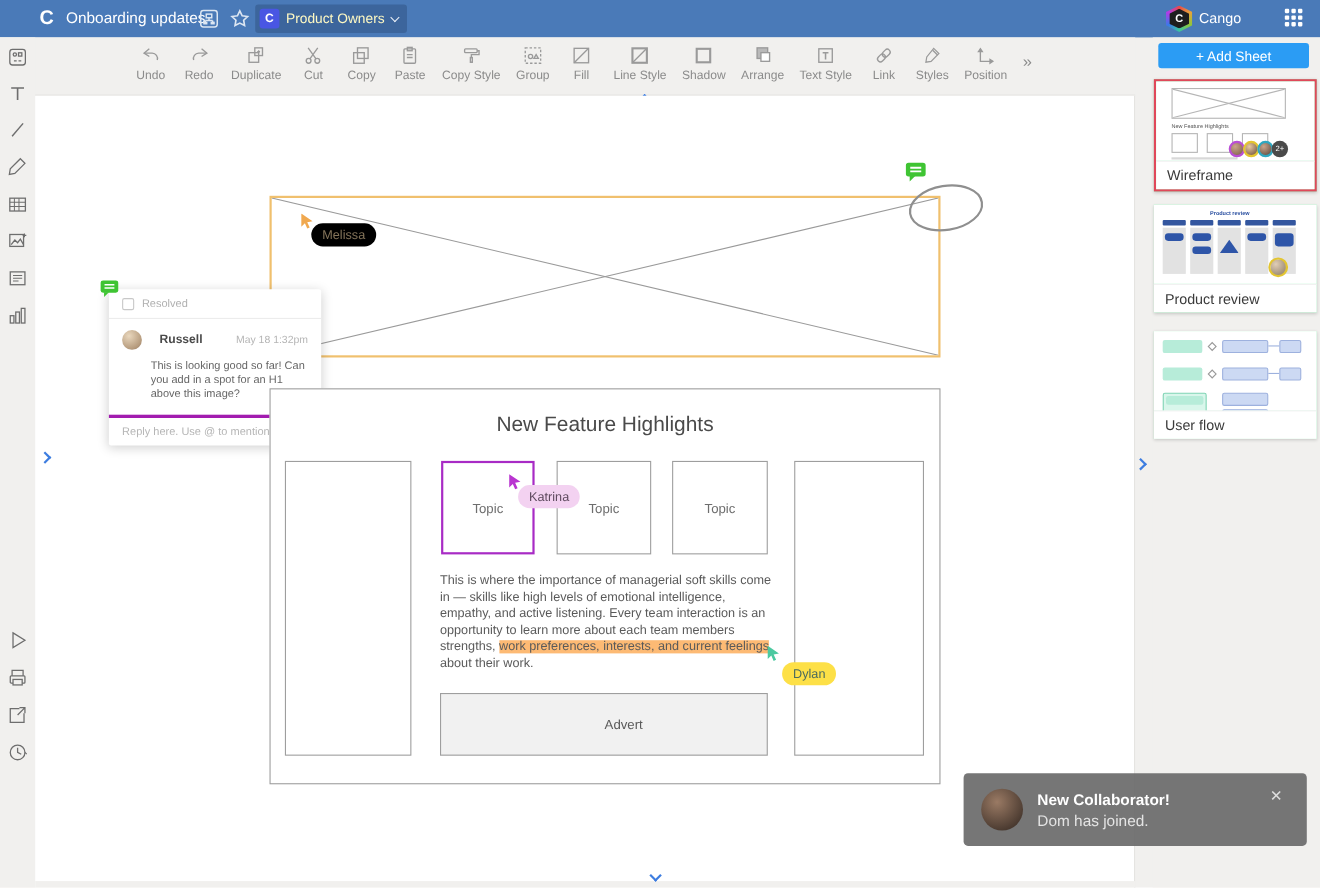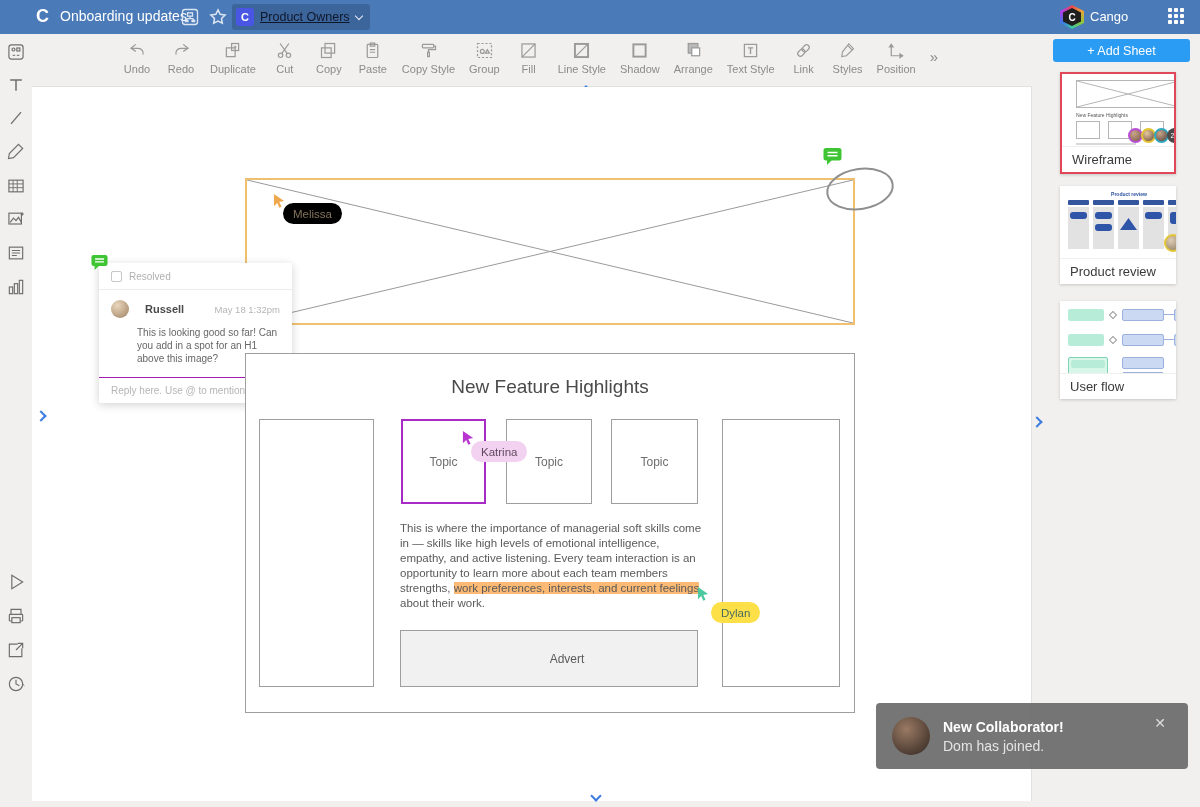--- a/index.html
+++ b/index.html
@@ -7,21 +7,21 @@
   body { font-family:"Liberation Sans", sans-serif; overflow:hidden; background:#fff; }
   #app { position:relative; width:1200px; height:807px; background:#f1f0ee; overflow:hidden; }
 
   
   .header { position:absolute; left:0; top:0; width:1200px; height:34px; background:#4a7ab8; display:flex; align-items:center; color:#fff; }
   .logo-c { position:absolute; left:36px; top:6px; font-size:18px; font-weight:700; color:#fff; }
   .doc-title { position:absolute; left:60px; top:8px; font-size:14px; color:#fff; }
   .hdr-icon { position:absolute; top:7px; width:20px; height:20px; color:#dce6f2; }
   .team-chip { position:absolute; left:232px; top:4px; height:26px; background:rgba(20,40,70,0.25); border-radius:3px; display:flex; align-items:center; padding:0 8px 0 4px; gap:6px; cursor:pointer; }
   .chip-c { width:18px; height:18px; background:#4956e3; border-radius:3px; color:#fff; font-size:11px; font-weight:700; display:flex; align-items:center; justify-content:center; }
-  .team-chip .lbl { font-size:12.5px; color:#0f172a;text-decoration:underline; }
+  .team-chip .lbl { font-size:12.5px; color:#fef9c3; }
   .chev-dn-sm { width:6px; height:6px; border-right:1.5px solid #e8eef6; border-bottom:1.5px solid #e8eef6; transform:rotate(45deg); margin-top:-3px; }
   .hex-wrap { position:absolute; left:1060px; top:5px; width:24px; height:24px; }
   .hex-outer { width:24px; height:24px; clip-path:polygon(50% 0,100% 25%,100% 75%,50% 100%,0 75%,0 25%); background:conic-gradient(#e84a4a,#e8a23a,#8ec63a,#3ac6a0,#3a7ae8,#b43ae8,#e84a4a); display:flex; align-items:center; justify-content:center; }
   .hex-inner { width:18px; height:18px; clip-path:polygon(50% 0,100% 25%,100% 75%,50% 100%,0 75%,0 25%); background:#1e1e1e; color:#fff; font-size:10px; font-weight:700; display:flex; align-items:center; justify-content:center; }
   .user-name { position:absolute; left:1090px; top:9px; font-size:13px; color:#fff; }
   .grid-icon { position:absolute; left:1168px; top:8px; width:18px; height:18px; display:grid; grid-template-columns:repeat(3,4px); grid-template-rows:repeat(3,4px); gap:2px; cursor:pointer; }
   .grid-icon span { background:#fff; border-radius:1px; }
 
   
   .toolbar { position:absolute; left:0; top:34px; width:1032px; height:53px; background:#f1f0ee; border-bottom:1px solid #e3e1de; display:flex; align-items:flex-start; padding:6px 0 0 122px; gap:14px; }
@@ -67,26 +67,26 @@
   .popup { position:absolute; left:99px; top:263px; width:193px; background:#fff; box-shadow:0 2px 10px rgba(0,0,0,0.18); border-radius:2px; }
   .popup-head { display:flex; align-items:center; gap:7px; height:27px; padding:0 12px; border-bottom:1px solid #ececec; }
   .cbx { width:11px; height:11px; border:1px solid #c8c8c8; border-radius:2px; background:#fff; cursor:pointer; }
   .resolved-lbl { font-size:10px; color:#b0b0b0; }
   .popup-body { padding:10px 12px 8px 12px; }
   .pb-row { display:flex; align-items:center; gap:16px; }
   .avatar-sm { width:18px; height:18px; border-radius:50%; background:radial-gradient(circle at 35% 30%, #e9d7bd, #b59a7c 70%, #8a705a); }
   .c-name { font-size:11px; font-weight:700; color:#4a4a4a; }
   .c-time { margin-left:auto; font-size:9.5px; color:#b5b5b5; }
   .c-text { margin:8px 0 4px 26px; width:150px; font-size:10px; line-height:13px; color:#666; }
-  .popup-foot { border-top:1px solid #a21caf; padding:7px 12px; font-size:10px; color:#b5b5b5; cursor:text; }
+  .popup-foot { border-top:3px solid #a21caf; padding:7px 12px; font-size:10px; color:#b5b5b5; cursor:text; }
 
   
   .panel { position:absolute; left:1048px; top:34px; width:152px; height:773px; background:#f1f0ee; }
   .add-sheet { position:absolute; left:5px; top:5px; width:137px; height:23px; background:#2b9cf4; color:#fff; border:none; border-radius:3px; font-size:12.5px; font-family:"Liberation Sans",sans-serif; cursor:pointer; }
-  .sheet-card { position:absolute; left:12px; width:116px; background:#86efac; box-shadow:0 1px 3px rgba(0,0,0,0.18); cursor:pointer; }
+  .sheet-card { position:absolute; left:1px; width:148px; background:#86efac; box-shadow:0 1px 3px rgba(0,0,0,0.18); cursor:pointer; }
   .sheet-card.sel { border:2px solid #e0485a; }
   .thumb { position:relative; height:72px; overflow:hidden; background:#fff; }
   .sheet-lbl { height:26px; display:flex; align-items:center; padding-left:10px; font-size:13px; color:#3a3a3a; background:#fff; border-top:1px solid #f0f0f0; }
   .mini-box { position:absolute; border:1px solid #b5b5b5; background:#fff; }
   .mini-txt { position:absolute; font-size:5px; color:#555; }
   .mini-line { position:absolute; height:2px; background:#d8d8d8; }
   .av { position:absolute; width:15px; height:15px; border-radius:50%; background:radial-gradient(circle at 35% 30%, #caa58a, #7a5a48); }
   .av.badge { background:#4a4a4a; color:#fff; font-size:7px; display:flex; align-items:center; justify-content:center; }
   .pr-col { position:absolute; width:21px; }
   .pr-head { height:5px; background:#33569f; border-radius:1px; }

